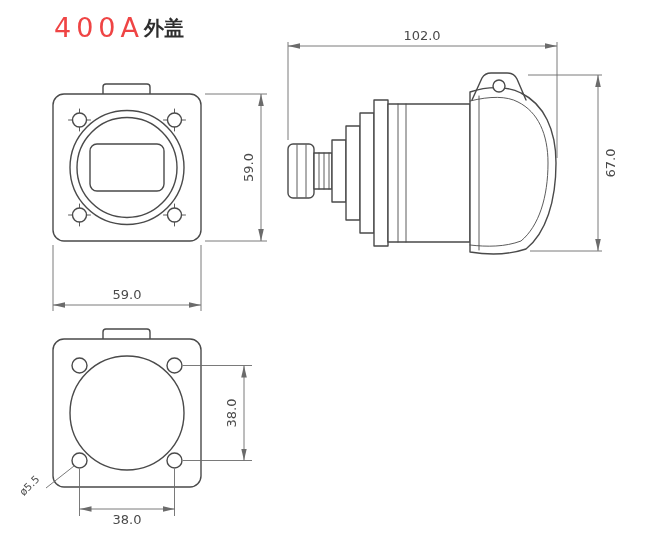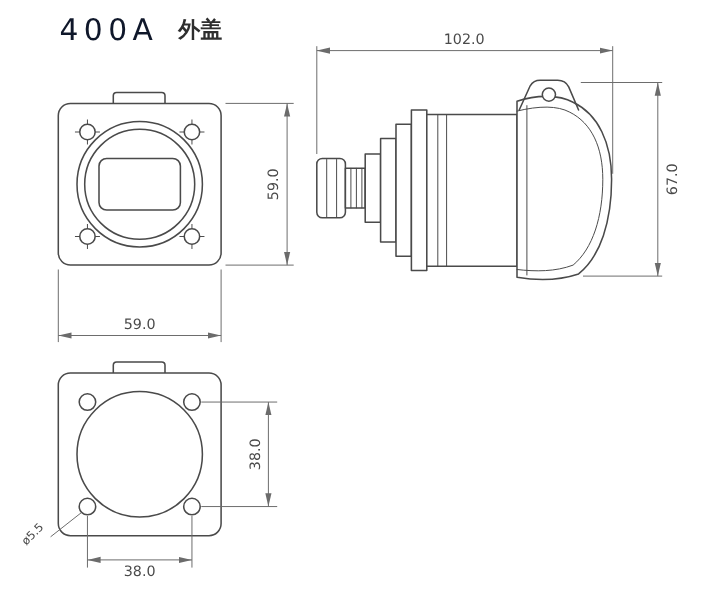--- a/index.html
+++ b/index.html
@@ -1,20 +1,20 @@
 <!DOCTYPE html>
 <html><head>
 <meta charset="utf-8">
 <style>
   html,body{margin:0;padding:0;background:#ffffff;}
   .stage{position:relative;width:650px;height:556px;background:#ffffff;overflow:hidden;
          font-family:"DejaVu Sans", sans-serif;}
   .title{position:absolute;left:54px;top:12px;white-space:nowrap;}
-  .t-model{font-size:27px;letter-spacing:5px;color:#0f172a;font-weight:400;}
-  .t-part{font-size:20px;font-weight:bold;color:#2e2e2e;margin-left:18px;vertical-align:2px;}
+  .t-model{font-size:27px;letter-spacing:5px;color:#ef4444;font-weight:400;}
+  .t-part{font-size:20px;font-weight:bold;color:#2e2e2e;margin-left:0;vertical-align:2px;}
   svg{position:absolute;left:0;top:0;}
   .ln{fill:none;stroke:#4a4a4a;stroke-width:1.4;stroke-linejoin:round;stroke-linecap:round;}
   .f{fill:#ffffff;}
   .thin{fill:none;stroke:#4a4a4a;stroke-width:0.9;stroke-linecap:round;}
   .dim{fill:none;stroke:#6b6b6b;stroke-width:0.9;}
   .arrows{marker-start:url(#arrow);marker-end:url(#arrow);}
   .dimtxt{font-family:"DejaVu Sans", sans-serif;font-size:13px;fill:#4a4a4a;}
   .dimtxt-sm{font-family:"DejaVu Sans", sans-serif;font-size:10.5px;fill:#4a4a4a;}
 </style>
 </head>

